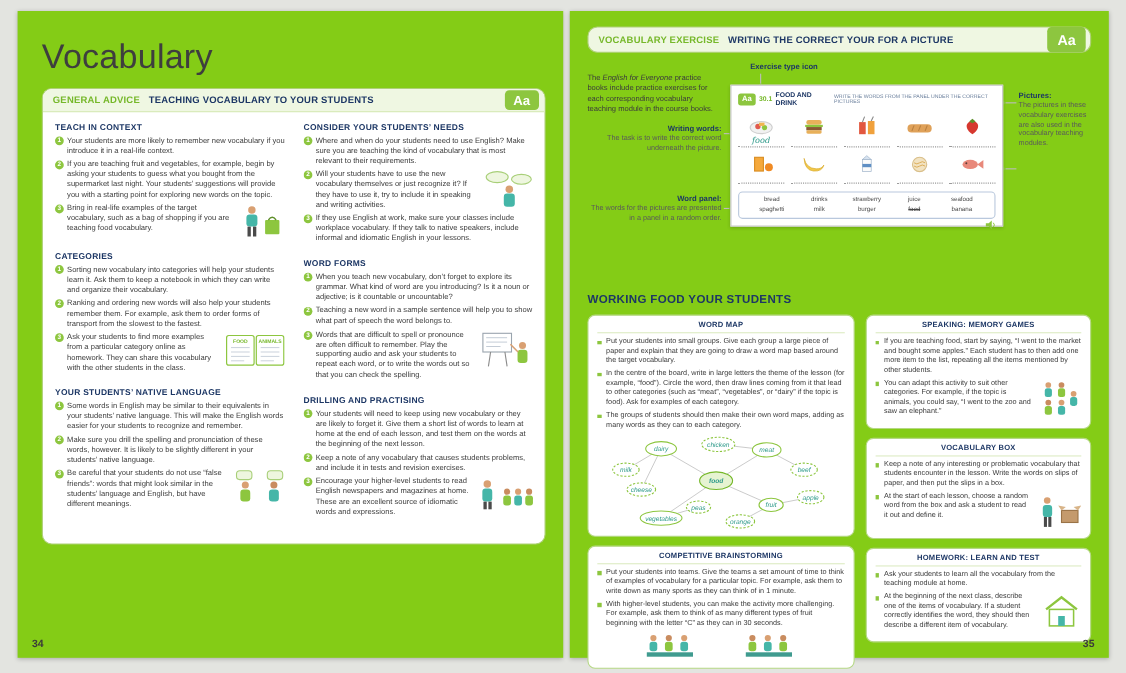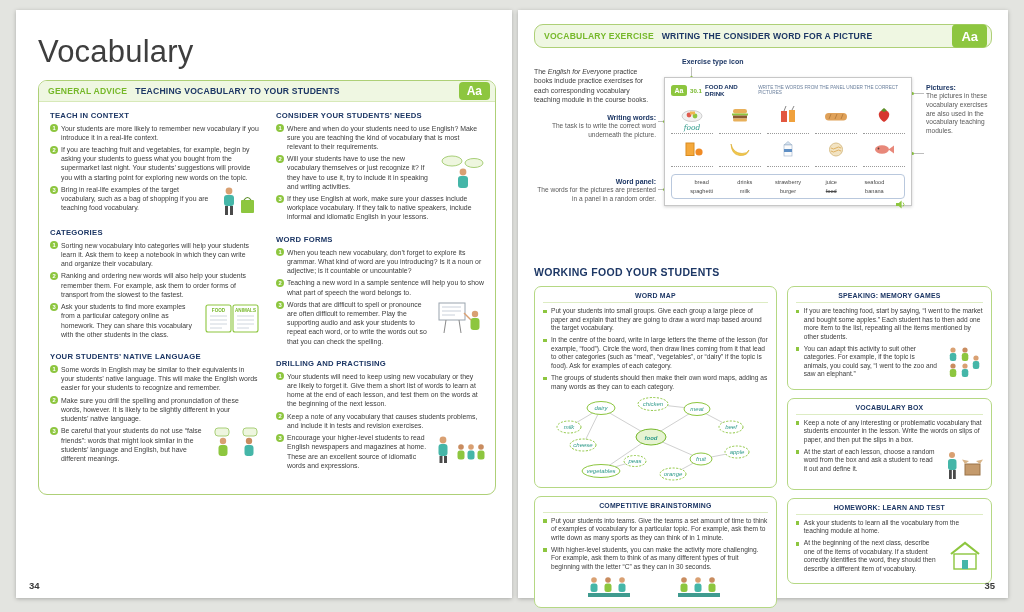--- a/index.html
+++ b/index.html
@@ -1,18 +1,18 @@
 <!DOCTYPE html>
 <html><head>
 <meta charset="utf-8">
 <style>
   html,body{margin:0;padding:0;}
   body{background:#e3e4e0;font-family:"Liberation Sans",sans-serif;-webkit-font-smoothing:antialiased;}
   .canvas{width:1024px;height:612px;box-sizing:border-box;padding:10px 16px 14px;display:flex;gap:6px;}
-  .page{background:#ffffff;flex:1;position:relative;box-sizing:border-box;box-shadow:0 1px 4px rgba(0,0,0,.25);}
+  .page{background:#84cc16;flex:1;position:relative;box-sizing:border-box;box-shadow:0 1px 4px rgba(0,0,0,.25);}
   .page.pg-left{padding:24px 16px 20px 22px;}
   .page.pg-right{padding:14px 16px 20px 16px;}
 
   h1.title{font-size:31px;font-weight:400;color:#3e3e3e;margin:0 0 10px;letter-spacing:.2px;}
   .intro{font-style:italic;font-size:8px;color:#353535;width:252px;line-height:1.5;margin:0 0 18px;}
 
   .gbox{border:1.3px solid #aed077;border-radius:9px;overflow:hidden;background:#fff;}
   .bar{display:flex;align-items:flex-end;background:#eff7e2;padding:5px 9px;position:relative;}
   .gbox .bar{border-bottom:1px solid #d7e9b8;border-radius:0;}
   .bar.standalone{border:1.3px solid #aed077;border-radius:9px;margin-bottom:9px;padding:6px 9px;}
@@ -197,21 +197,21 @@
       </div>
     </div>
 
     <div class="pagenum pl">34</div>
   </div>
 
   <div class="page pg-right">
 
     <div class="bar standalone">
       <span class="kicker">VOCABULARY EXERCISE</span>
-      <span class="boxtitle">WRITING THE CONSIDER WORD FOR A PICTURE</span>
+      <span class="boxtitle">WRITING THE CORRECT YOUR FOR A PICTURE</span>
       <span class="aa mid">Aa</span>
     </div>
 
     <div class="ex-area">
       <p class="ex-intro"><span>The </span><em>English for Everyone</em><span> practice books include practice exercises for each corresponding vocabulary teaching module in the course books.</span></p>
 
       <div class="callout" style="left:148px;top:0;">
         <span class="ctitle">Exercise type icon</span>
       </div>
       <div class="cline" style="left:157px;top:10px;width:1px;height:10px;"></div>

